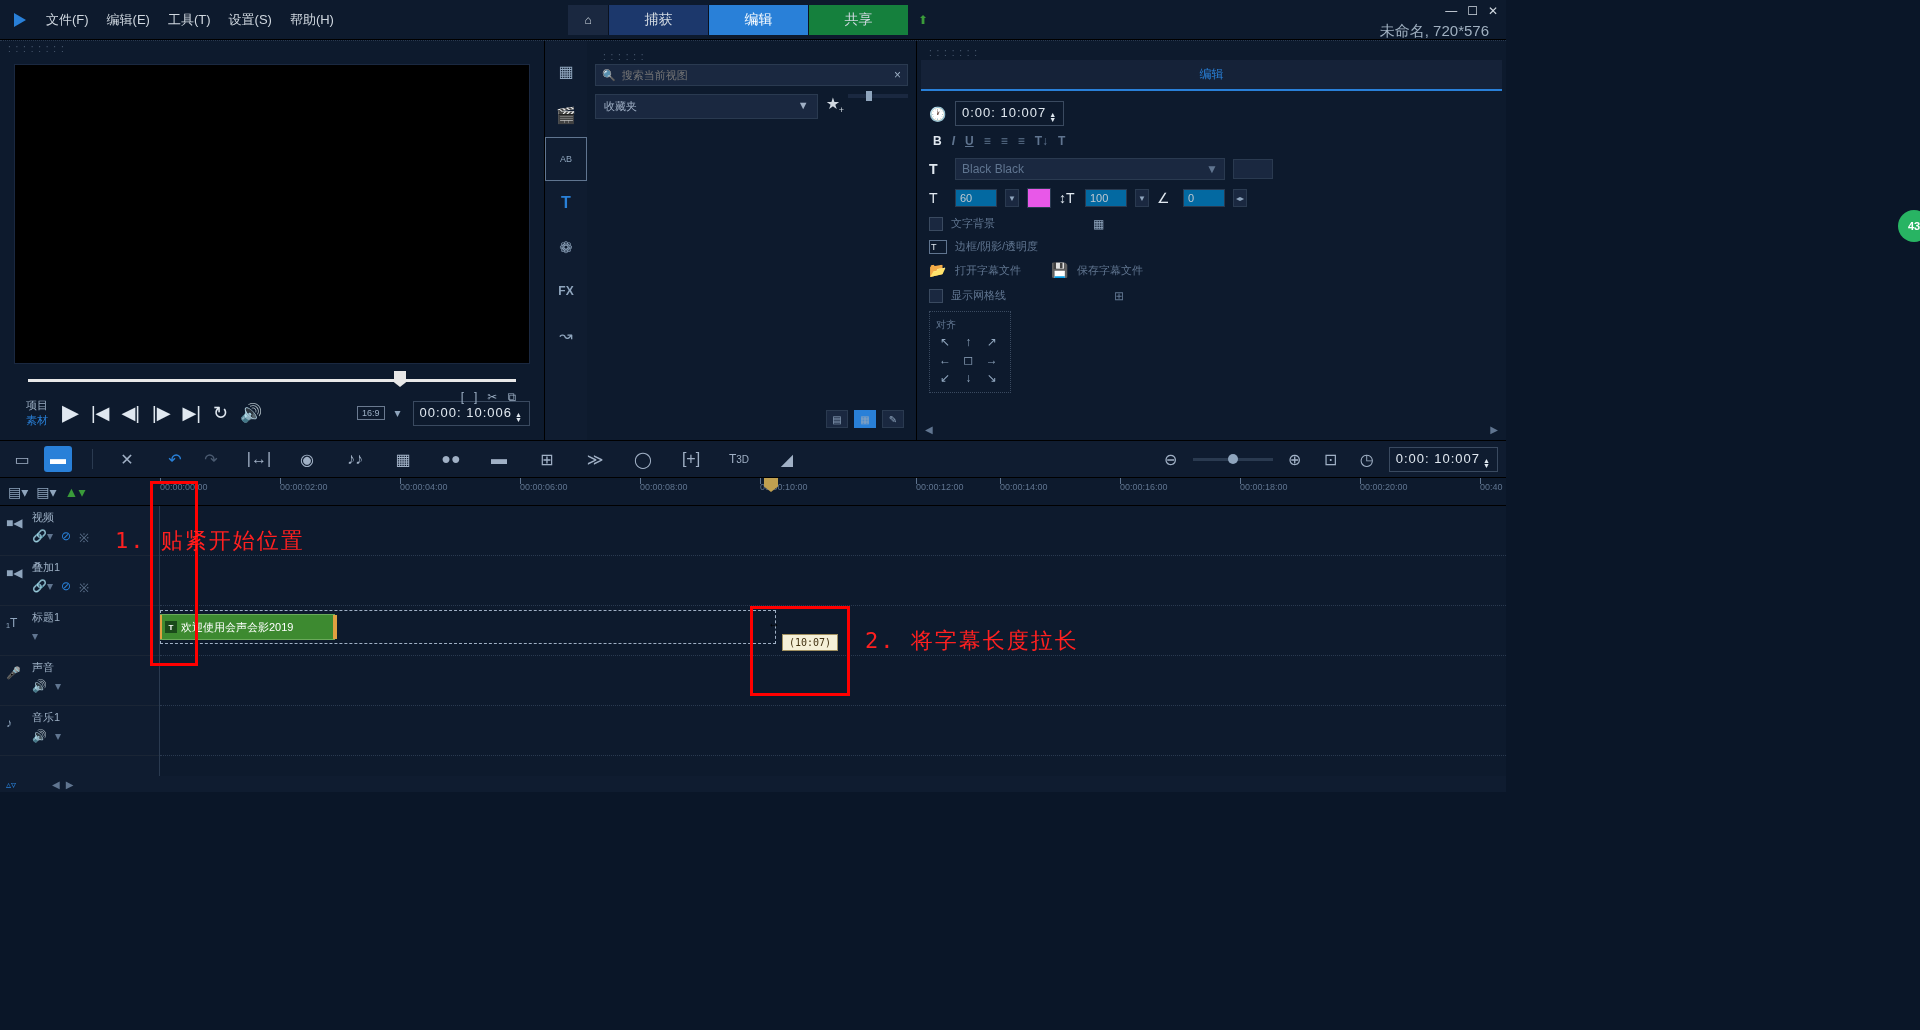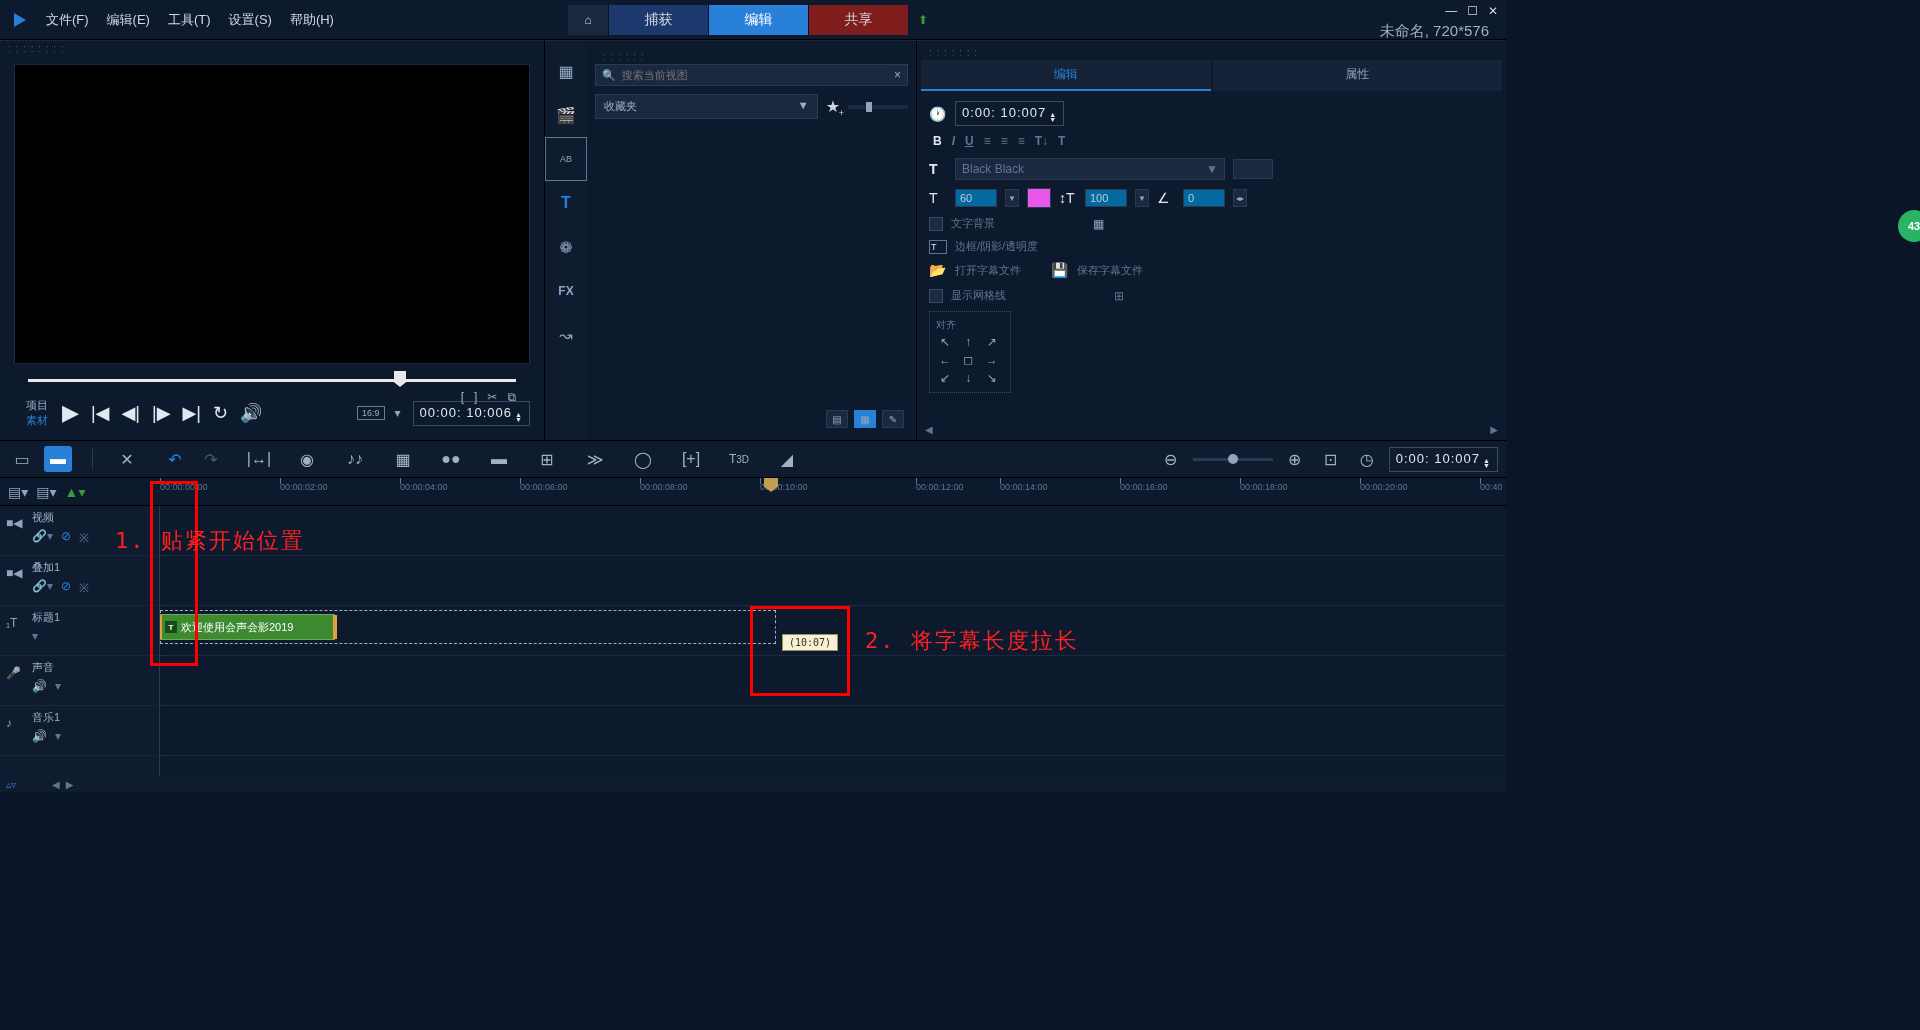--- a/index.html
+++ b/index.html
@@ -9,21 +9,21 @@
 .menubar { display: flex; align-items: center; height: 40px; background: #0d1a2d; border-bottom: 1px solid #000; position: relative; }
 .app-logo { width: 40px; display: flex; align-items: center; justify-content: center; }
 .app-logo svg { fill: #2980d8; }
 .menu-items { display: flex; gap: 18px; padding-left: 6px; }
 .menu-item { color: #d0d8e0; cursor: pointer; font-size: 13px; }
 .workflow-tabs { position: absolute; left: 50%; transform: translateX(-50%); display: flex; align-items: center; }
 .home-btn { width: 40px; height: 30px; background: #1a2840; display: flex; align-items: center; justify-content: center; color: #d0d8e0; }
 .wf-tab { width: 100px; height: 30px; display: flex; align-items: center; justify-content: center; background: #152238; border-left: 1px solid #0a1220; cursor: pointer; font-size: 14px; }
 .wf-tab.active { background: #2980d8; color: #fff; }
 .wf-tab.capture { background: #1c386c; color: #d0d8e0; }
-.wf-tab.share { background: #7f1d1d; color: #d0d8e0; }
+.wf-tab.share { background: #15803d; color: #d0d8e0; }
 .share-arrow { width: 30px; display: flex; align-items: center; justify-content: center; color: #3a9b3a; }
 .window-controls { position: absolute; right: 8px; top: 4px; display: flex; gap: 10px; color: #d0d8e0; }
 .wc-btn { cursor: pointer; }
 .project-info { position: absolute; right: 17px; top: 22px; font-size: 15px; color: #a0b0c0; }
 
 
 .main-area { display: flex; height: 400px; border-top: 1px dotted #2a3a50; }
 .dots { color: #4a5a70; letter-spacing: 1px; font-size: 10px; padding: 2px 8px; }
 
 
@@ -46,21 +46,21 @@
 
 .library-pane { width: 372px; background: #0d1a2d; border-right: 1px solid #000; display: flex; }
 .lib-sidebar { width: 42px; background: #0f1c30; display: flex; flex-direction: column; padding-top: 8px; }
 .lib-side-icon { height: 44px; display: flex; align-items: center; justify-content: center; color: #8fa5bd; font-size: 16px; cursor: pointer; }
 .lib-side-icon.active { color: #2980d8; }
 .lib-content { flex: 1; display: flex; flex-direction: column; padding: 8px; }
 .search-row { display: flex; align-items: center; background: #1a2840; border: 1px solid #2a3a50; padding: 3px 6px; }
 .search-icon { color: #a0a8b0; font-size: 11px; margin-right: 6px; }
 .search-input { flex: 1; background: transparent; border: none; color: #9db0c5; font-size: 11px; outline: none; }
 .search-close { color: #9db0c5; cursor: pointer; }
-.fav-row { display: flex; align-items: center; margin-top: 8px; gap: 8px; }
+.fav-row { display: flex; align-items: flex-start; margin-top: 8px; gap: 8px; }
 .fav-dropdown { flex: 1; background: #1a2840; border: 1px solid #2a3a50; padding: 4px 8px; display: flex; justify-content: space-between; color: #a0b0c5; font-size: 11px; }
 .star-icon { color: #d0d8e0; font-size: 16px; position: relative; }
 .star-icon::after { content: "+"; position: absolute; right: -4px; bottom: -2px; font-size: 9px; }
 .mini-slider { width: 60px; height: 4px; background: #1a2840; position: relative; }
 .mini-slider::after { content: ""; position: absolute; left: 18px; top: -3px; width: 6px; height: 10px; background: #8fa5bd; }
 .lib-bottom { margin-top: auto; display: flex; justify-content: flex-end; gap: 6px; padding: 4px; }
 .lib-bot-btn { width: 22px; height: 18px; background: #1a2840; border: 1px solid #2a3a50; display: flex; align-items: center; justify-content: center; font-size: 10px; }
 .lib-bot-btn.blue { background: #2980d8; border-color: #2980d8; }
 
 
@@ -251,21 +251,20 @@
         <div class="lib-bot-btn blue">▦</div>
         <div class="lib-bot-btn">✎</div>
       </div>
     </div>
   </div>
 
   <div class="props-pane">
     <div class="dots">: : : : : : :</div>
     <div class="props-tabs">
       <div class="prop-tab active">编辑</div>
-      <div class="prop-tab">属性</div>
     </div>
     <div class="props-content">
       <div class="prop-row">
         <span class="prop-icon">🕐</span>
         <span class="timecode-box" style="margin:0;">
           <span>0:00: 10:007</span><span class="tc-arrows">
               <span>▲</span>
               <span>▼</span>
             </span>
         </span>

